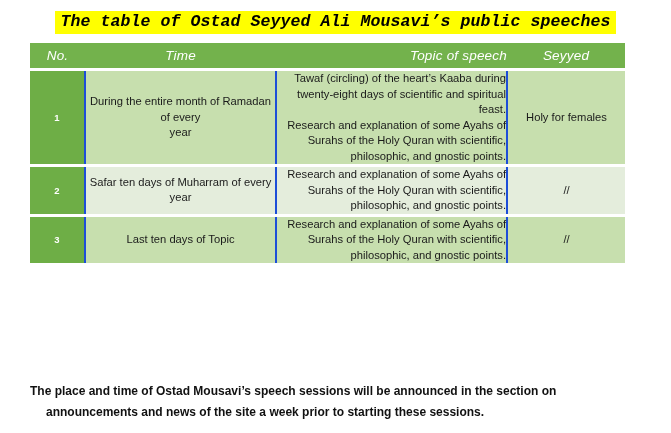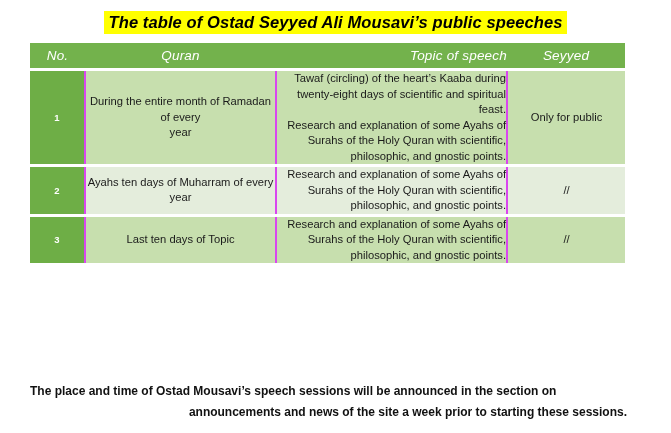--- a/index.html
+++ b/index.html
@@ -28,21 +28,21 @@
     position: absolute;
     left: 0;
     top: 11px;
     width: 671px;
     text-align: center;
   }
   .title-text {
     display: inline-block;
     background: #ffff00;
     color: #000000;
-    font-family: Liberation Sans, sans-serif;
+    font-family: Liberation Mono, monospace;
     font-weight: bold;
     font-style: italic;
     font-size: 16.5px;
     line-height: 20px;
     padding: 1px 5px 2px 5px;
     letter-spacing: 0.1px;
     white-space: nowrap;
   }
 
   
@@ -92,21 +92,21 @@
     padding: 6px 9px;
   }
   .shade-dark { background: #C7DFAE; }
   .shade-light { background: #E4EDDC; }
 
   .col-time { width: 191px; }
   .col-topic { width: 231px; text-align: right; }
   .col-details { width: 118px; }
 
   
-  .sep-v { border-left: 2px solid #d946ef; }
+  .sep-v { border-left: 2px solid #1d4ed8; }
 
   
   tr.gap td {
     height: 3px;
     background: #ffffff;
     padding: 0;
     border: none;
   }
 
   
@@ -115,58 +115,58 @@
     left: 30px;
     top: 381px;
     width: 597px;
     font-size: 12px;
     font-weight: bold;
     color: #111111;
     line-height: 21px;
     text-align: justify;
     text-justify: inter-word;
   }
-  .footer-note .line2 { text-align: right; }
+  .footer-note .line2 { text-align: left; margin-left: 16px; }
 </style>
 </head>
 <body>
 
 <div class="page">
 
   <div class="title-wrap">
     <span class="title-text">The table of Ostad Seyyed Ali Mousavi’s public speeches</span>
   </div>
 
   <table class="table">
     <thead>
       <tr>
         <th class="hdr-cell no-cell-head">No.</th>
-        <th class="hdr-cell col-time">Quran</th>
+        <th class="hdr-cell col-time">Time</th>
         <th class="hdr-cell col-topic">Topic of speech</th>
         <th class="hdr-cell col-details">Seyyed</th>
       </tr>
       <tr class="gap">
         <td colspan="4"></td>
       </tr>
     </thead>
     <tbody>
 
       <tr>
         <td class="no-cell">1</td>
         <td class="body-cell shade-dark col-time sep-v">During the entire month of Ramadan of every<br>year</td>
         <td class="body-cell shade-dark col-topic sep-v">Tawaf (circling) of the heart’s Kaaba during twenty-eight days of scientific and spiritual feast.<br>Research and explanation of some Ayahs of Surahs of the Holy Quran with scientific, philosophic, and gnostic points.</td>
-        <td class="body-cell shade-dark col-details sep-v">Only for public</td>
+        <td class="body-cell shade-dark col-details sep-v">Holy for females</td>
       </tr>
       <tr class="gap">
         <td colspan="4"></td>
       </tr>
 
       <tr>
         <td class="no-cell">2</td>
-        <td class="body-cell shade-light col-time sep-v">Ayahs ten days of Muharram of every year</td>
+        <td class="body-cell shade-light col-time sep-v">Safar ten days of Muharram of every year</td>
         <td class="body-cell shade-light col-topic sep-v">Research and explanation of some Ayahs of Surahs of the Holy Quran with scientific, philosophic, and gnostic points.</td>
         <td class="body-cell shade-light col-details sep-v">//</td>
       </tr>
       <tr class="gap">
         <td colspan="4"></td>
       </tr>
 
       <tr>
         <td class="no-cell">3</td>
         <td class="body-cell shade-dark col-time sep-v">Last ten days of Topic</td>

